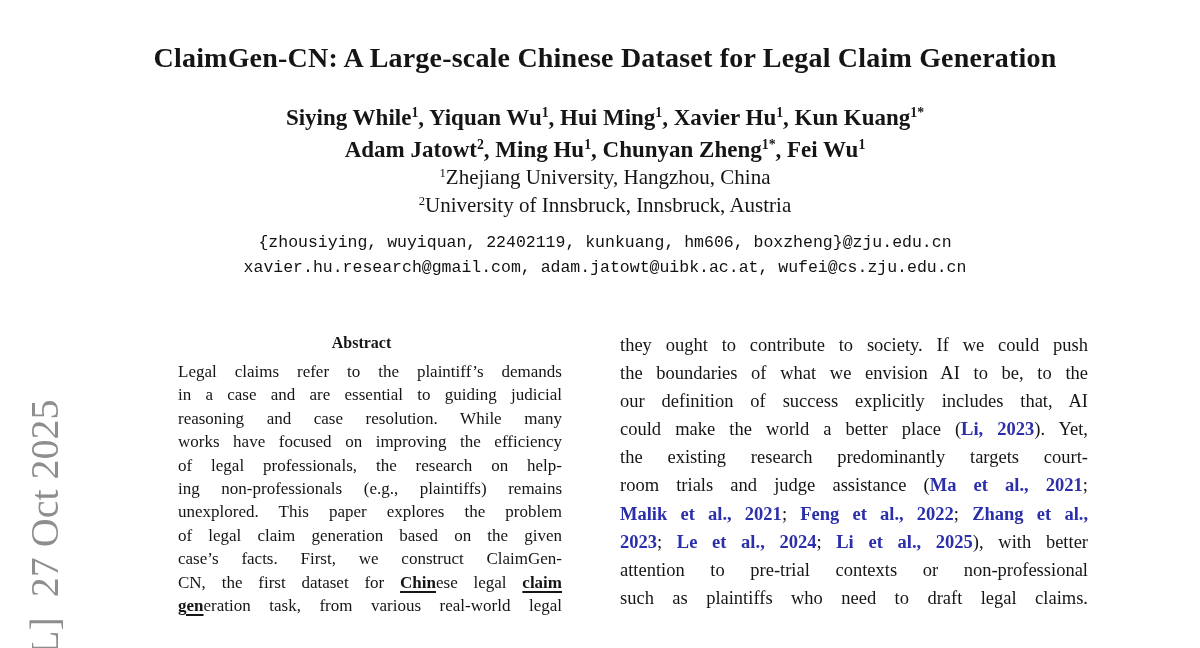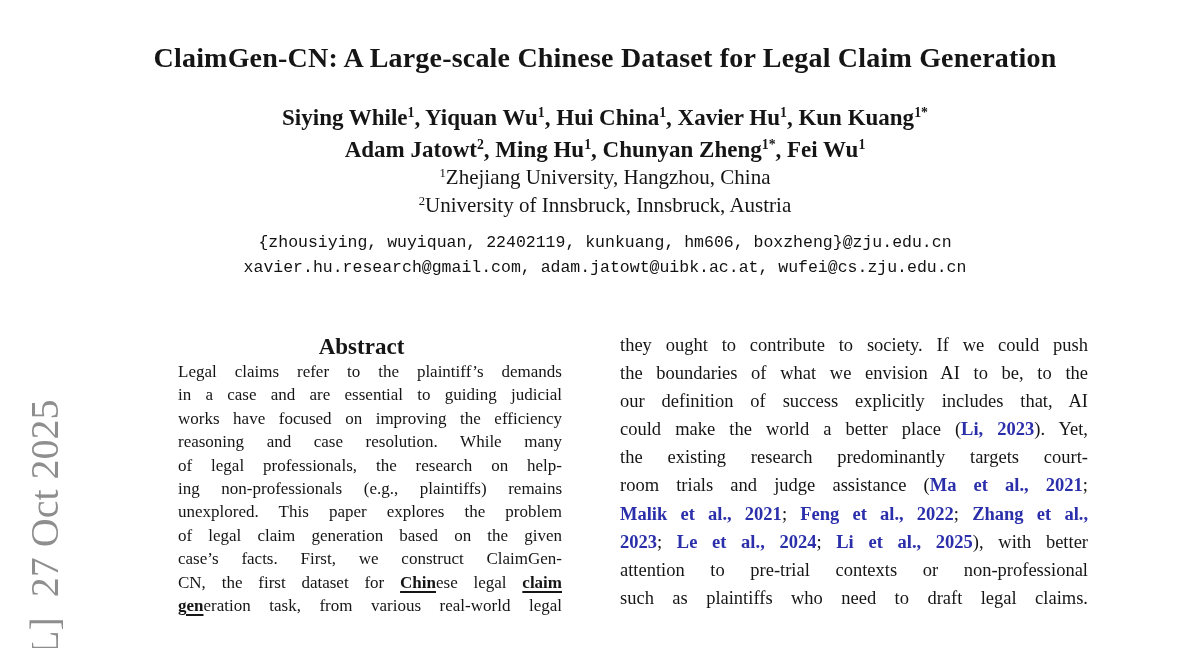--- a/index.html
+++ b/index.html
@@ -39,21 +39,21 @@
   }
   .email-1 { top: 233px; }
   .email-2 { top: 258px; }
 
   .abs-heading {
     position: absolute;
     left: 143px;
     top: 334px;
     width: 437px;
     text-align: center;
-    font-size: 23px;
+    font-size: 16px;
     font-weight: bold;
   }
   .abs-body {
     position: absolute;
     left: 178px;
     top: 360px;
     width: 384px;
     font-size: 17px;
     line-height: 23.4px;
   }
@@ -96,39 +96,39 @@
 </style>
 </head>
 <body>
 
 <div class="page">
 
   <div class="arxiv-watermark">L]  27 Oct 2025</div>
 
   <div class="centered-block title">ClaimGen-CN: A Large-scale Chinese Dataset for Legal Claim Generation</div>
 
-  <div class="centered-block authors authors-l1"><span>Siying While</span><span class="seg-sup">1</span><span>, Yiquan Wu</span><span class="seg-sup">1</span><span>, Hui China</span><span class="seg-sup">1</span><span>, Xavier Hu</span><span class="seg-sup">1</span><span>, Kun Kuang</span><span class="seg-sup">1*</span></div>
+  <div class="centered-block authors authors-l1"><span>Siying While</span><span class="seg-sup">1</span><span>, Yiquan Wu</span><span class="seg-sup">1</span><span>, Hui Ming</span><span class="seg-sup">1</span><span>, Xavier Hu</span><span class="seg-sup">1</span><span>, Kun Kuang</span><span class="seg-sup">1*</span></div>
 
   <div class="centered-block authors authors-l2"><span>Adam Jatowt</span><span class="seg-sup">2</span><span>, Ming Hu</span><span class="seg-sup">1</span><span>, Chunyan Zheng</span><span class="seg-sup">1*</span><span>, Fei Wu</span><span class="seg-sup">1</span></div>
 
   <div class="centered-block affil affil-1"><span class="seg-sup">1</span><span>Zhejiang University, Hangzhou, China</span></div>
 
   <div class="centered-block affil affil-2"><span class="seg-sup">2</span><span>University of Innsbruck, Innsbruck, Austria</span></div>
 
   <div class="centered-block email email-1">{zhousiying, wuyiquan, 22402119, kunkuang, hm606, boxzheng}@zju.edu.cn</div>
 
   <div class="centered-block email email-2">xavier.hu.research@gmail.com, adam.jatowt@uibk.ac.at, wufei@cs.zju.edu.cn</div>
 
   <div class="abs-heading">Abstract</div>
 
   <div class="abs-body">
       <div class="line">Legal claims refer to the plaintiff’s demands</div>
       <div class="line">in a case and are essential to guiding judicial</div>
+      <div class="line">reasoning and case resolution. While many</div>
       <div class="line">works have focused on improving the efficiency</div>
-      <div class="line">reasoning and case resolution. While many</div>
       <div class="line">of legal professionals, the research on help-</div>
       <div class="line">ing non-professionals (e.g., plaintiffs) remains</div>
       <div class="line">unexplored. This paper explores the problem</div>
       <div class="line">of legal claim generation based on the given</div>
       <div class="line">case’s facts. First, we construct ClaimGen-</div>
       <div class="line"><span>CN, the first dataset for </span><span class="seg-bu">Chin</span><span>ese legal </span><span class="seg-bu">claim</span></div>
       <div class="line"><span class="seg-bu">gen</span><span>eration task, from various real-world legal</span></div>
     </div>
 
   <div class="right-col">

